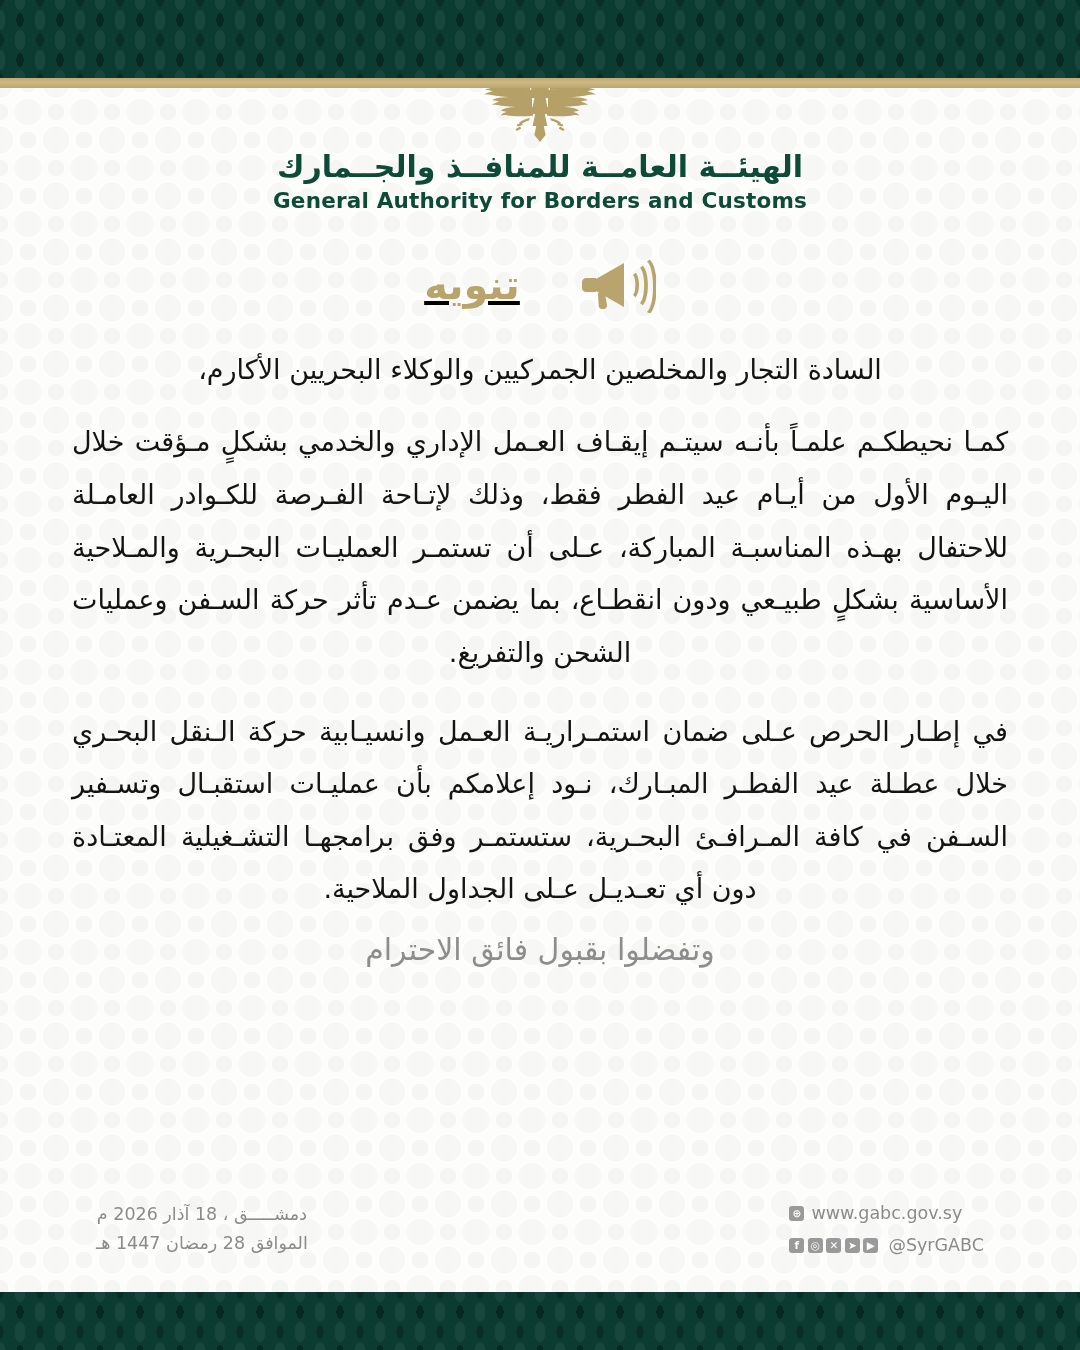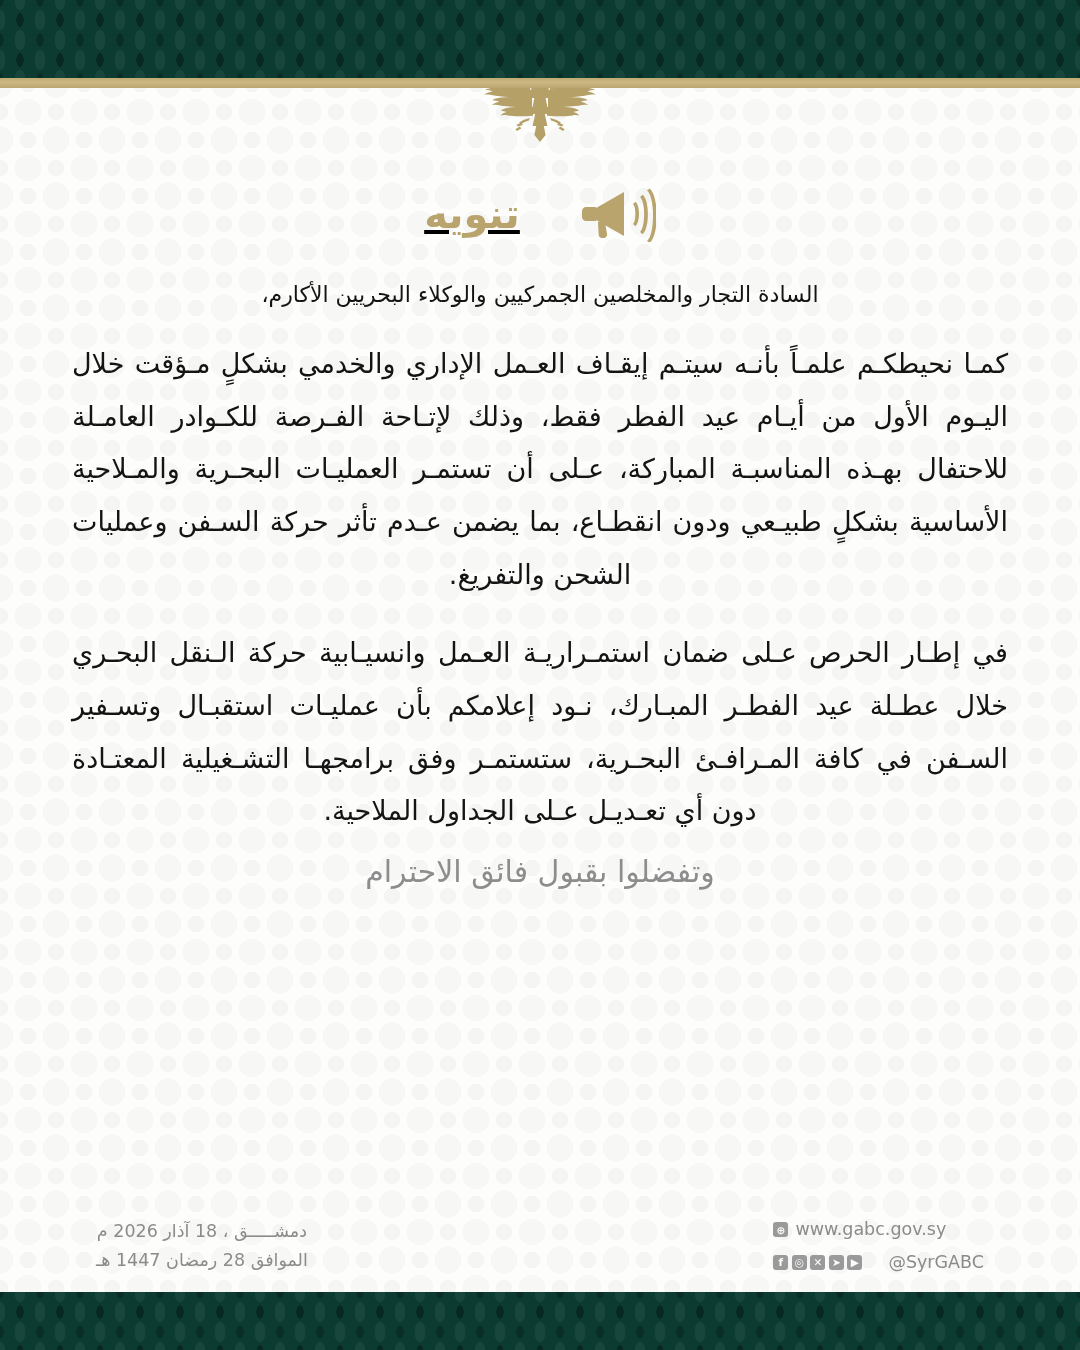--- a/index.html
+++ b/index.html
@@ -120,21 +120,21 @@
     font-weight: bold;
     line-height: 1;
   }
   .megaphone { display: block; }
 
   
   .salutation {
     margin-top: 36px;
     text-align: center;
     color: #141414;
-    font-size: 22px;
+    font-size: 27px;
     line-height: 1.55;
   }
   .para {
     margin-top: 26px;
     color: #141414;
     font-size: 27px;
     line-height: 1.95;
     text-align: justify;
     text-align-last: center;
   }
@@ -150,21 +150,21 @@
     position: absolute;
     left: 0;
     right: 0;
     bottom: 58px;
     height: 96px;
     padding: 0 96px;
     box-sizing: border-box;
     display: flex;
     flex-direction: row-reverse;
     justify-content: space-between;
-    align-items: center;
+    align-items: flex-start;
     z-index: 2;
     gap: 40px;
   }
   .footer-date {
     text-align: center;
     color: #8b8b8b;
     font-size: 17.5px;
     line-height: 1.65;
     padding-top: 4px;
   }
@@ -187,21 +187,21 @@
     border-radius: 3px;
     background: #9a9a9a;
     display: inline-flex;
     align-items: center;
     justify-content: center;
     color: #fdfdfc;
     font-size: 10.5px;
     font-weight: bold;
     line-height: 1;
   }
-  .handle { margin-left: 19px; }
+  .handle { margin-left: 3px; }
 </style>
 </head>
 <body>
 
 <div class="poster">
 
   <div class="watermark"></div>
 
   <div class="band band-top"></div>
   <div class="gold-rule gold-rule-top"></div>
@@ -232,20 +232,24 @@
           <path d="M89,60 C101,58 114,57 125,57.6 c4.6,0.3 8.3,1.2 10,2.5 c-2.8,0 -5.6,0.5 -7.5,1.4 c3.7,0.6 6.9,1.9 8.4,3.3 c-3,-0.4 -6.2,-0.2 -8.6,0.5 C121,66.8 104,68 89,68 z"></path>
           <path d="M88,68 C99,67 110,66.6 119,67.6 c4,0.4 7.2,1.4 8.6,2.7 c-2.4,0.1 -4.9,0.6 -6.5,1.4 c3.2,0.7 5.9,2 7.1,3.4 c-2.6,-0.5 -5.4,-0.4 -7.5,0.2 C115,76.6 100,77.4 88,77 z"></path>
           <path d="M87,77 C96,76.6 105,76.6 112,77.8 c3.3,0.6 5.9,1.6 7,2.9 c-2,0.1 -4.1,0.6 -5.4,1.3 c2.6,0.8 4.8,2.1 5.7,3.5 c-2.1,-0.6 -4.4,-0.7 -6.1,-0.2 C109,86.6 97,86.6 87,85.8 z"></path>
 
           <path d="M70,88 c-4,0.6 -8,2.4 -11,4.8 l1.6,1.8 c2.2,-1.8 5,-3.2 8,-3.8 z M62,93 l-5.4,1.6 l1.2,2 l5,-1.6 z M60,96.6 l-4.6,2.6 l1.4,1.8 l4.4,-2.6 z"></path>
           <path d="M90,88 c4,0.6 8,2.4 11,4.8 l-1.6,1.8 c-2.2,-1.8 -5,-3.2 -8,-3.8 z M98,93 l5.4,1.6 l-1.2,2 l-5,-1.6 z M100,96.6 l4.6,2.6 l-1.4,1.8 l-4.4,-2.6 z"></path>
         </g>
       </svg>
     </div>
 
+    <div class="org-names">
+      <div class="org-ar">الهيئــة العامــة للمنافــذ والجــمارك</div>
+      <div class="org-en">General Authority for Borders and Customs</div>
+    </div>
 
     <div class="notice-row">
       <div class="notice-title">تنويه</div>
       <svg class="megaphone" width="78" height="56" viewBox="0 0 78 56" aria-hidden="true">
         <g fill="#b9a46d">
           <path d="M46,6 L18,22 L18,34 L46,50 Z"></path>
           <path d="M8,21 L18,21 L18,35 L8,35 C5.8,35 4,33.2 4,31 L4,25 C4,22.8 5.8,21 8,21 Z"></path>
           <path d="M20,36 L27,36 L29,48 C29.3,50.2 27.8,52 25.8,52 L24,52 C22.3,52 21,50.8 20.7,49.2 Z"></path>
           <path d="M55,18 c3.2,2.6 3.2,17.4 0,20 l2.6,2.2 c4.6,-4 4.6,-20.4 0,-24.4 Z"></path>
           <path d="M62,11 c5.6,4.6 5.6,30.4 0,35 l2.7,2.2 c7,-6 7,-33.4 0,-39.4 Z"></path>

